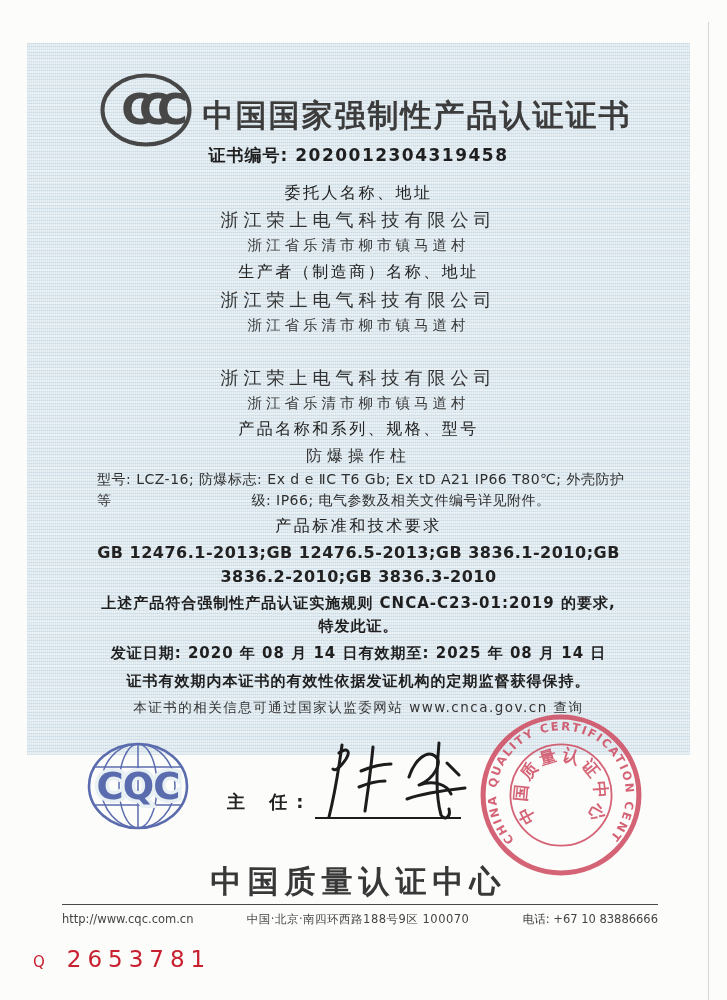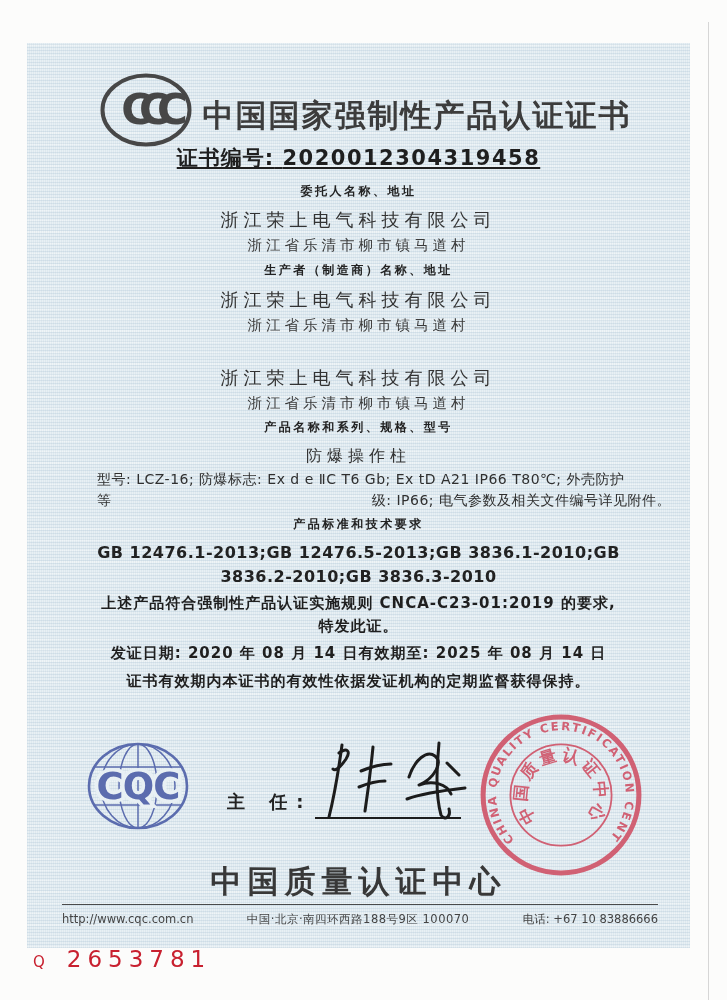--- a/index.html
+++ b/index.html
@@ -5,42 +5,42 @@
   * { margin:0; padding:0; box-sizing:border-box; }
   html,body { width:727px; height:1000px; }
   body {
     position:relative;
     background:#fcfcfb;
     font-family:"DejaVu Sans","Liberation Sans",sans-serif;
     color:#2e2e2e;
     overflow:hidden;
   }
   .paper {
-    position:absolute; left:27px; top:43px; width:663px; height:905px;
+    position:absolute; left:27px; top:43px; width:663px; height:712px;
     background-color:#e8f0f4;
     background-image:
       repeating-linear-gradient(0deg, rgba(122,158,186,0.16) 0px, rgba(122,158,186,0.16) 1px, transparent 1px, transparent 3px),
       repeating-linear-gradient(90deg, rgba(122,158,186,0.09) 0px, rgba(122,158,186,0.09) 1px, transparent 1px, transparent 2px),
       repeating-linear-gradient(0deg, rgba(255,255,255,0.30) 0px, rgba(255,255,255,0.30) 2px, transparent 2px, transparent 11px);
   }
   .scan-edge { position:absolute; left:708px; top:22px; width:1px; height:978px; background:#d6d6d6; }
   .abs { position:absolute; left:0; width:100%; text-align:center; }
   .title {
     top:52px; font-size:31px; font-weight:700; color:#3c3c3c; letter-spacing:2px;
     left:150px; width:480px;
   }
-  .certline { top:101px; font-size:21px; font-weight:700; color:#1f1f1f; letter-spacing:1px;text-decoration:underline; }
+  .certline { top:101px; font-size:17px; font-weight:700; color:#1f1f1f; letter-spacing:1px; }
   .certline .num { letter-spacing:1.5px; }
-  .h { font-size:12px; font-weight:700; color:#222; letter-spacing:2.5px; }
+  .h { font-size:16px; font-weight:400; color:#222; letter-spacing:2.5px; }
   .company { font-size:18px; color:#333; letter-spacing:5px; }
   .addr { font-size:14.5px; color:#3a3a3a; letter-spacing:4px; }
   .product { font-size:16px; color:#333; letter-spacing:5px; }
   .spec { font-size:14px; color:#2f2f2f; letter-spacing:0.5px; line-height:21px; }
   .spec1 { top:426px; left:70px; width:540px; text-align:left; }
-  .spec2 { top:447px; left:104px; width:540px; text-align:right; }
+  .spec2 { top:447px; left:104px; width:540px; text-align:center; }
   .std { font-size:16px; font-weight:600; color:#222; letter-spacing:0.5px; line-height:23px; }
   .bold15 { font-size:15px; font-weight:700; color:#1f1f1f; letter-spacing:1px; }
   .info { top:656px; font-size:13.5px; color:#333; letter-spacing:1.5px; }
   .cqc-logo { position:absolute; left:58px; top:697px; }
   .ccc-logo { position:absolute; left:72px; top:29px; }
   .director { position:absolute; left:200px; top:747px; font-size:18px; font-weight:700; letter-spacing:9px; color:#222; }
   .sig-underline { position:absolute; left:288px; top:774px; width:146px; border-bottom:2px solid #1d1d1d; }
   .signature { position:absolute; left:282px; top:688px; }
   .stamp { position:absolute; left:448px; top:666px; opacity:0.87; }
   .orgname { top:818px; font-size:31px; font-weight:600; color:#383838; letter-spacing:6px; }
@@ -87,20 +87,21 @@
 
   <div class="abs h" style="top:473px">产品标准和技术要求</div>
   <div class="abs std" style="top:498px">GB 12476.1-2013;GB 12476.5-2013;GB 3836.1-2010;GB</div>
   <div class="abs std" style="top:522px">3836.2-2010;GB 3836.3-2010</div>
 
   <div class="abs bold15" style="top:551px">上述产品符合强制性产品认证实施规则 CNCA-C23-01:2019 的要求,</div>
   <div class="abs bold15" style="top:574px">特发此证。</div>
 
   <div class="abs bold15" style="top:601px">发证日期: 2020 年 08 月 14 日有效期至: 2025 年 08 月 14 日</div>
   <div class="abs bold15" style="top:629px">证书有效期内本证书的有效性依据发证机构的定期监督获得保持。</div>
+  <div class="abs info">本证书的相关信息可通过国家认监委网站 www.cnca.gov.cn 查询</div>
 
   <svg class="cqc-logo" width="106" height="92" viewBox="0 0 106 92">
     <defs>
         <clipPath id="gcp">
           <ellipse cx="53" cy="46" rx="49" ry="42"></ellipse>
         </clipPath>
       </defs>
     <ellipse cx="53" cy="46" rx="49" ry="42" fill="none" stroke="#5b6cae" stroke-width="2.6"></ellipse>
     <g clip-path="url(#gcp)" fill="none" stroke="#5b6cae" stroke-width="1.5">
       <line x1="2" y1="27" x2="104" y2="27"></line>

